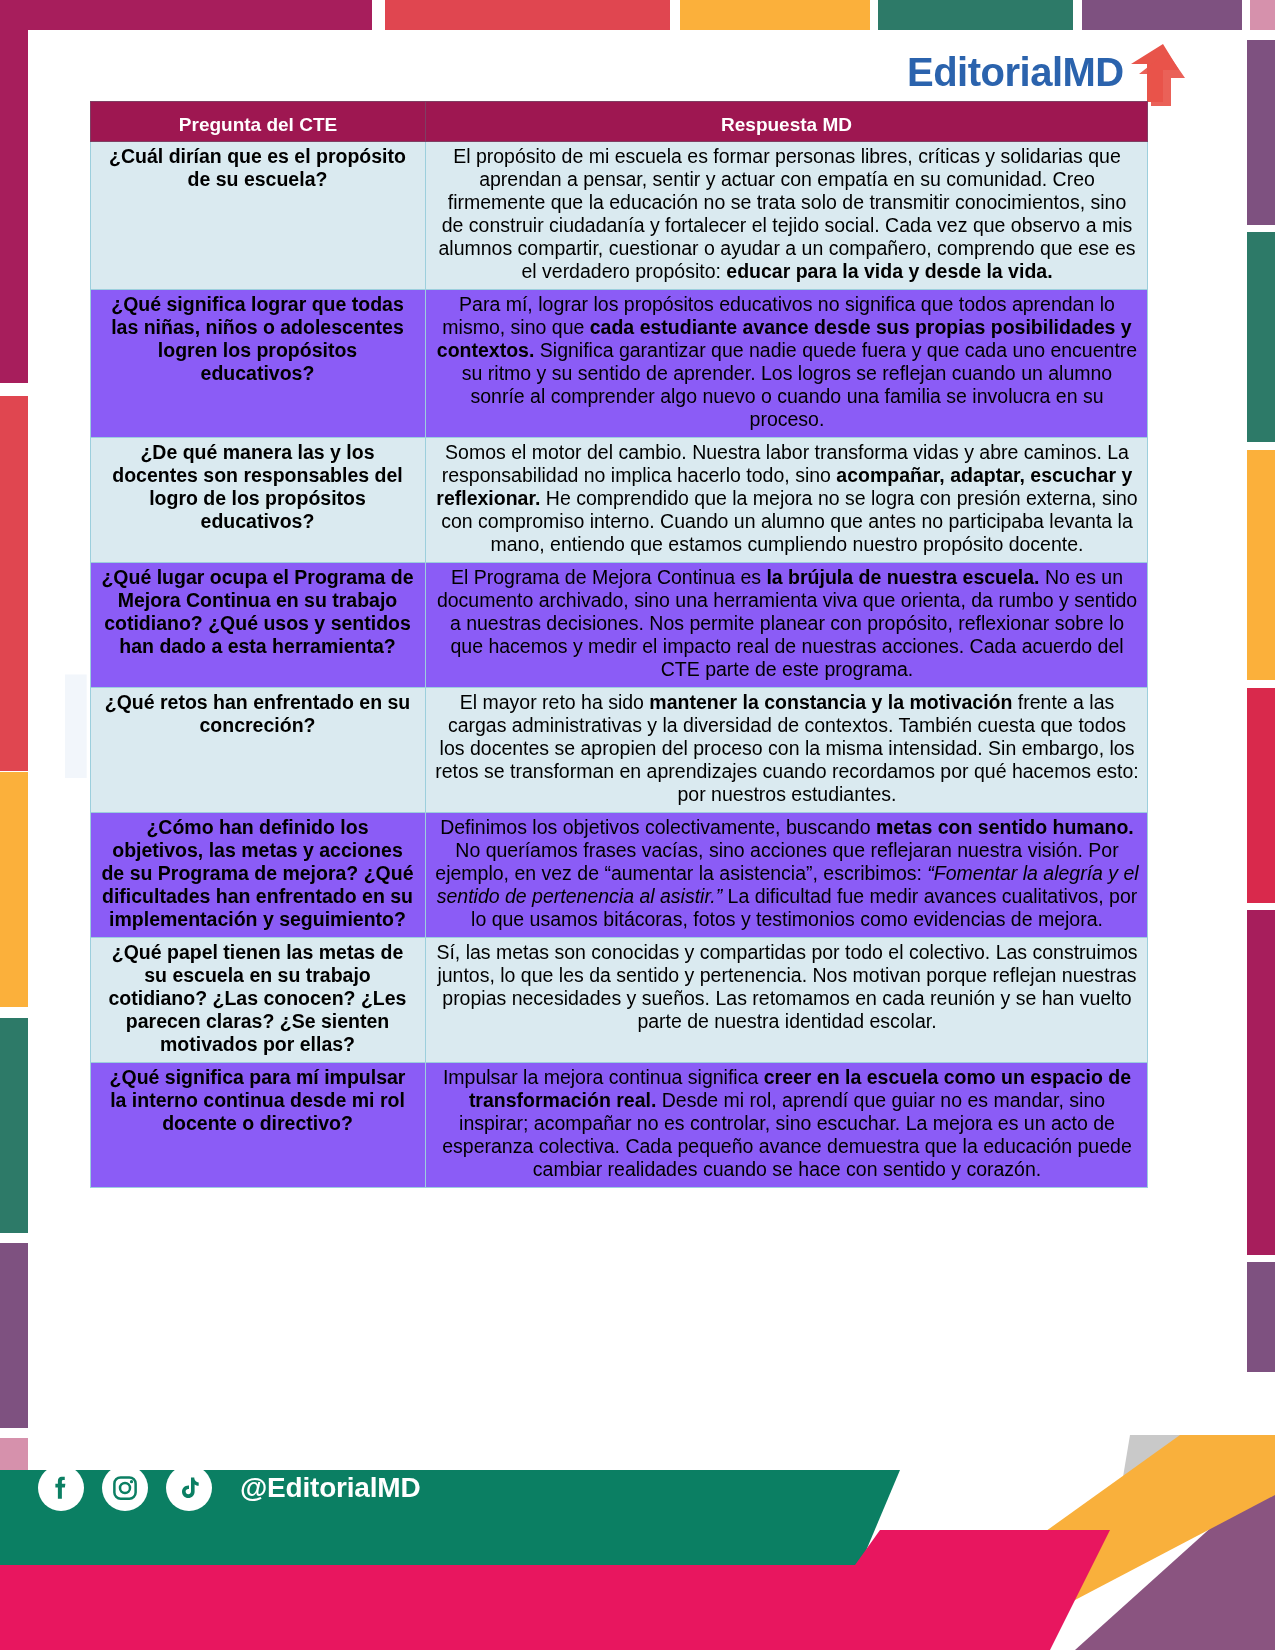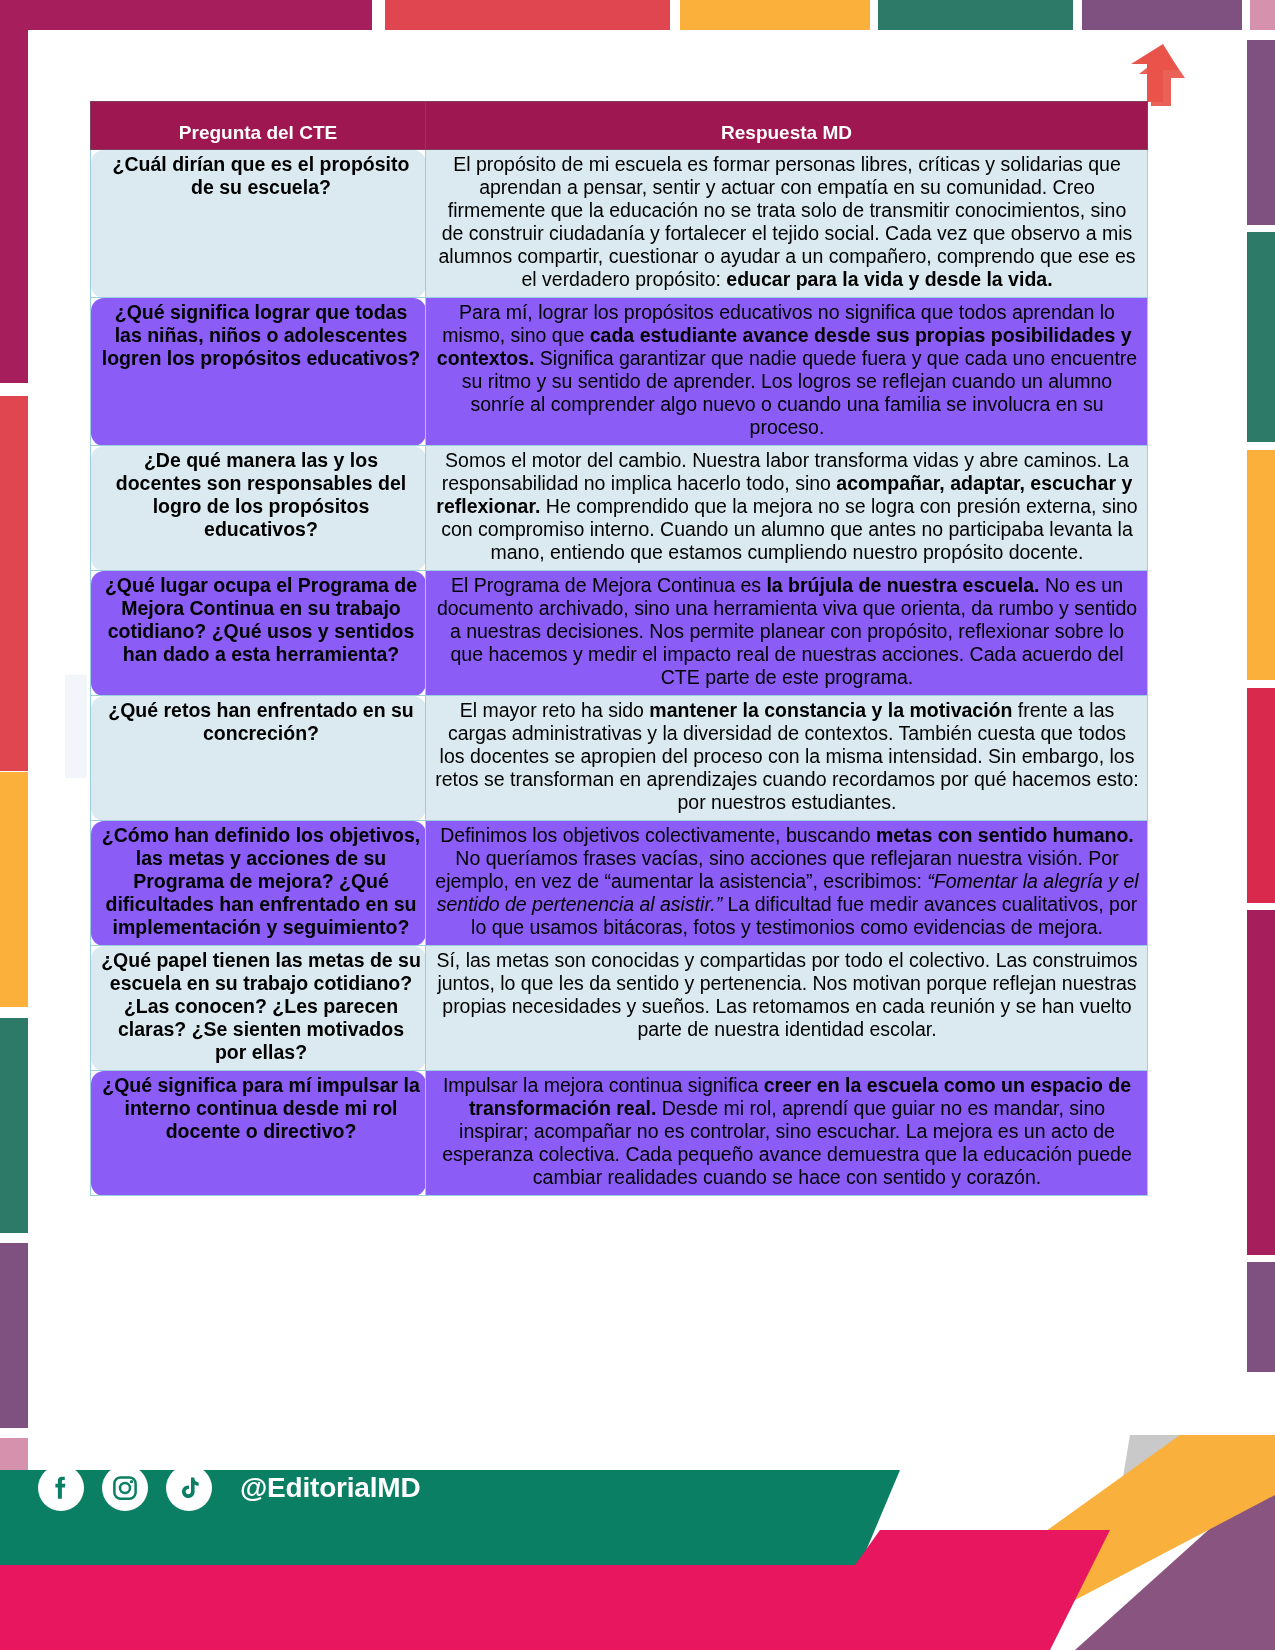--- a/index.html
+++ b/index.html
@@ -88,36 +88,35 @@
   table.cte {
     border-collapse: collapse;
     width: 100%;
     table-layout: fixed;
   }
   table.cte th {
     background: #9e1751;
     color: #ffffff;
     font-size: 19px;
     font-weight: bold;
-    padding: 20px 0 5px 0;
+    padding: 12px 0 5px 0;
     text-align: center;
     border: 1px solid #7f3f63;
   }
   table.cte td {
     border: 1px solid #9ccfdd;
     vertical-align: top;
     font-size: 19.5px;
     line-height: 1.18;
     color: #000000;
   }
   td.q {
     text-align: center;
     font-weight: bold;
-    padding: 3px 4px 6px 10px;
-    border-radius: 13px;
+    padding: 3px 11px 6px 10px;
   }
   td.a {
     text-align: center;
     padding: 3px 8px 6px 9px;
   }
   tr.shade td { background: #daeaf0; }
   tr.plain td { background: #8b5cf6; }
   .col-q { width: 335px; }
   .col-a { width: auto; }
   td.a b { font-weight: bold; }
@@ -186,20 +185,21 @@
     <div class="bar right-bar" style="top: 450px; height: 230px; background: rgb(251, 176, 59);"></div>
     <div class="bar right-bar" style="top: 688px; height: 215px; background: rgb(217, 41, 76);"></div>
     <div class="bar right-bar" style="top: 910px; height: 345px; background: rgb(167, 30, 92);"></div>
     <div class="bar right-bar" style="top: 1262px; height: 110px; background: rgb(126, 81, 128);"></div>
   </div>
 
 <div class="watermark">IMD</div>
 <div class="watermark2"></div>
 
 <div class="logo-wrap">
+  <div class="logo-text">EditorialMD</div>
   <svg class="logo-arrow" viewBox="0 0 70 62">
     <polygon points="30,58 30,20 14,20 46,0 62,26 46,26 46,58" fill="#e8544a"></polygon>
     <polygon points="34,62 34,30 22,30 50,8 68,34 54,34 54,62" fill="#e8544a" opacity="0.92"></polygon>
   </svg>
 </div>
 
 <div class="table-wrap">
   <table class="cte">
     <colgroup>
         <col class="col-q">

